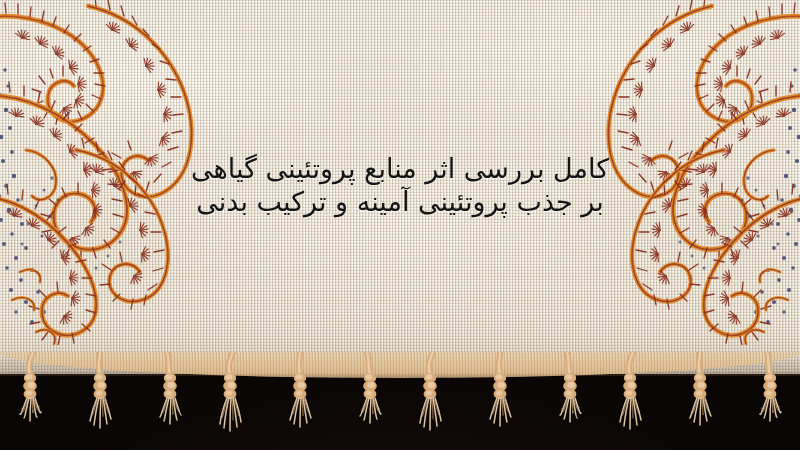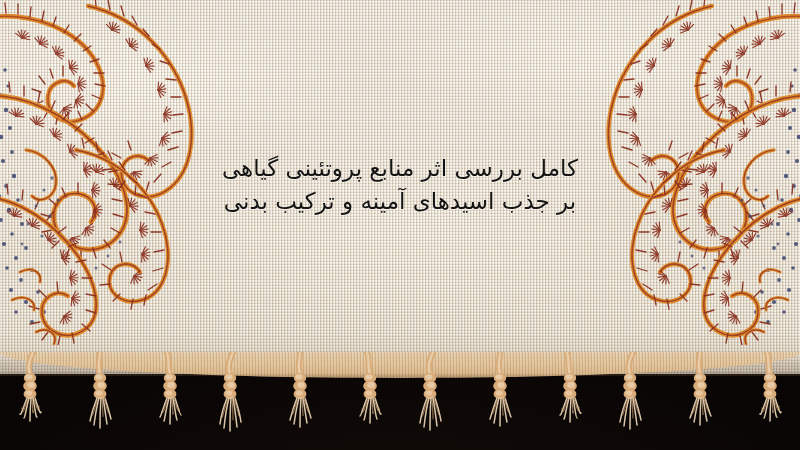--- a/index.html
+++ b/index.html
@@ -144,21 +144,21 @@
     position: absolute;
     left: 0;
     top: 152px;
     width: 800px;
     text-align: center;
     direction: rtl;
     pointer-events: none;
   }
   .title-line {
     font-family: "DejaVu Sans", sans-serif;
-    font-size: 23px;
+    font-size: 27px;
     line-height: 33px;
     font-weight: 400;
     color: #141414;
     letter-spacing: 0;
     white-space: nowrap;
     text-shadow: 0 1px 0 rgba(255,253,247,0.55);
   }
 </style>
 </head>
 <body>
@@ -718,21 +718,21 @@
           <circle cx="104" cy="268" r="1.5"></circle>
             <circle cx="116" cy="256" r="1.4"></circle>
           <circle cx="128" cy="242" r="1.5"></circle>
         </g>
       </g>
     </svg>
   </div>
 
   <div class="title-block">
     <div class="title-line">کامل بررسی اثر منابع پروتئینی گیاهی</div>
-    <div class="title-line">بر جذب اسیدهای آمینه و ترکیب بدنی</div>
+    <div class="title-line">بر جذب پروتئینی آمینه و ترکیب بدنی</div>
   </div>
 
   <div class="fringe" id="fringe">
       <div class="tassel" style="left: 33.3333px;">
         <svg viewBox="0 0 34 96" xmlns="http://www.w3.org/2000/svg">
           <defs>
             <linearGradient id="cg0" x1="0" y1="0" x2="1" y2="0">
               <stop offset="0%" stop-color="#b9School"></stop>
             </linearGradient>
           </defs>

